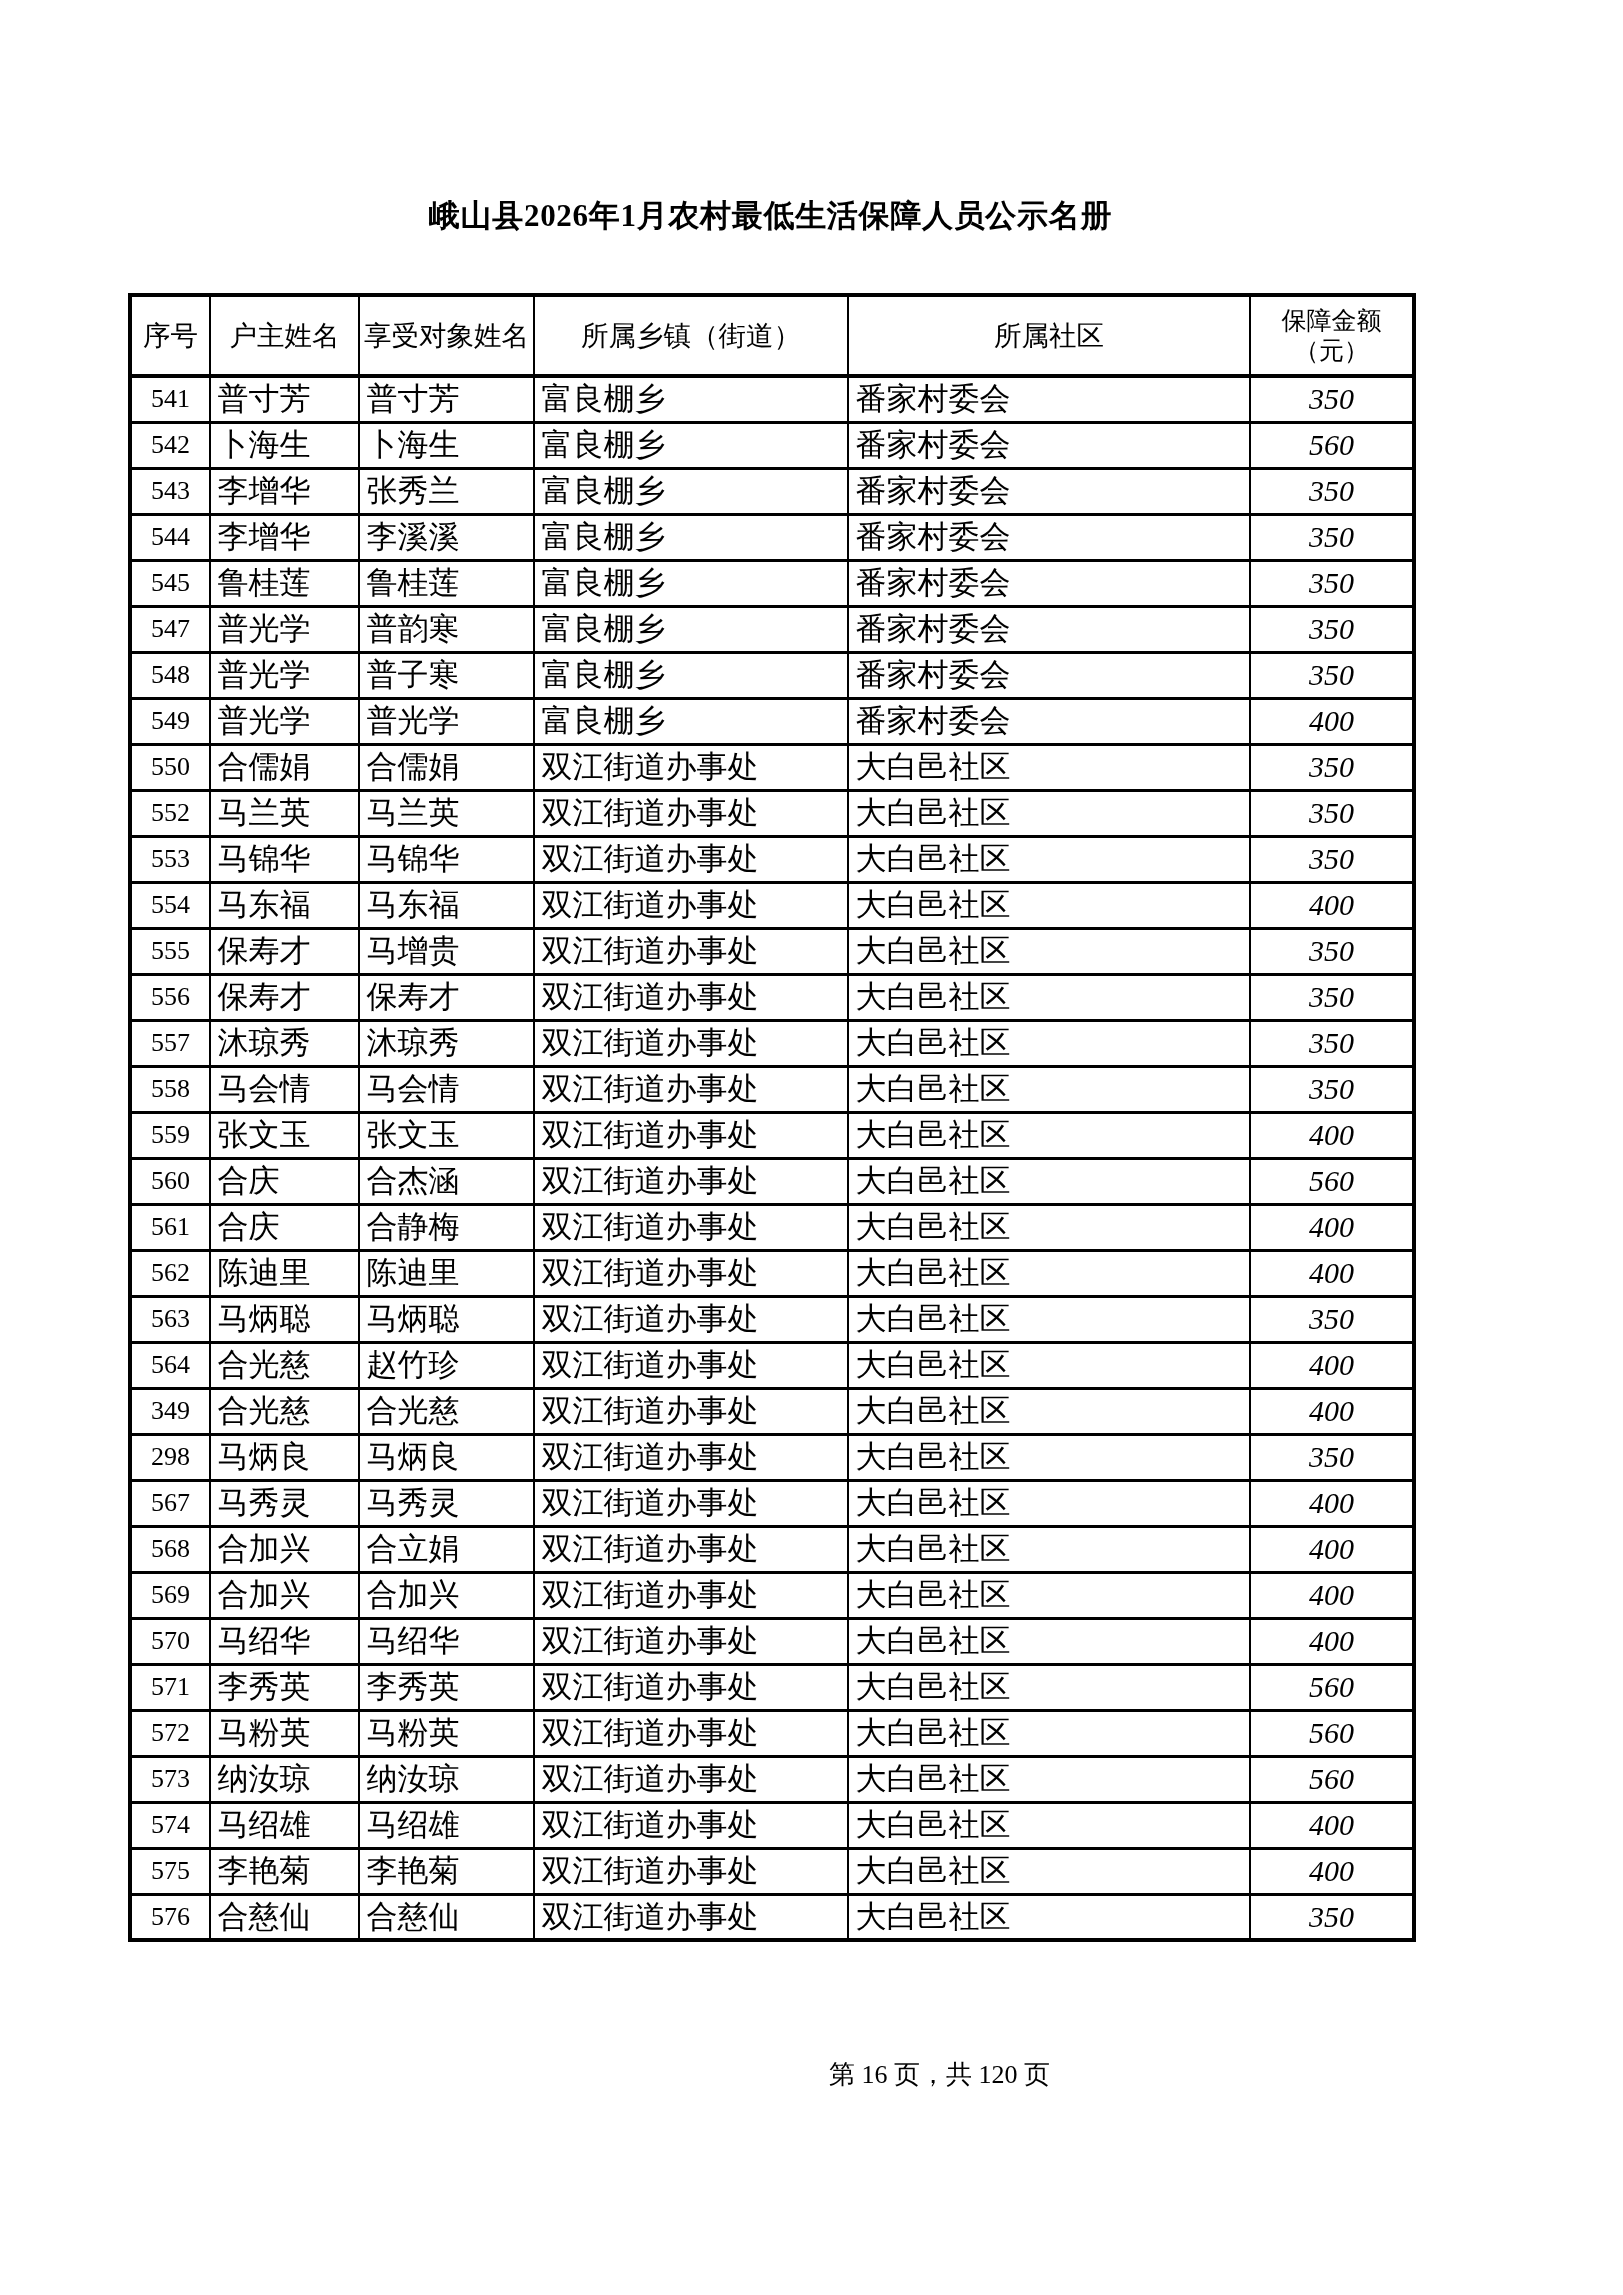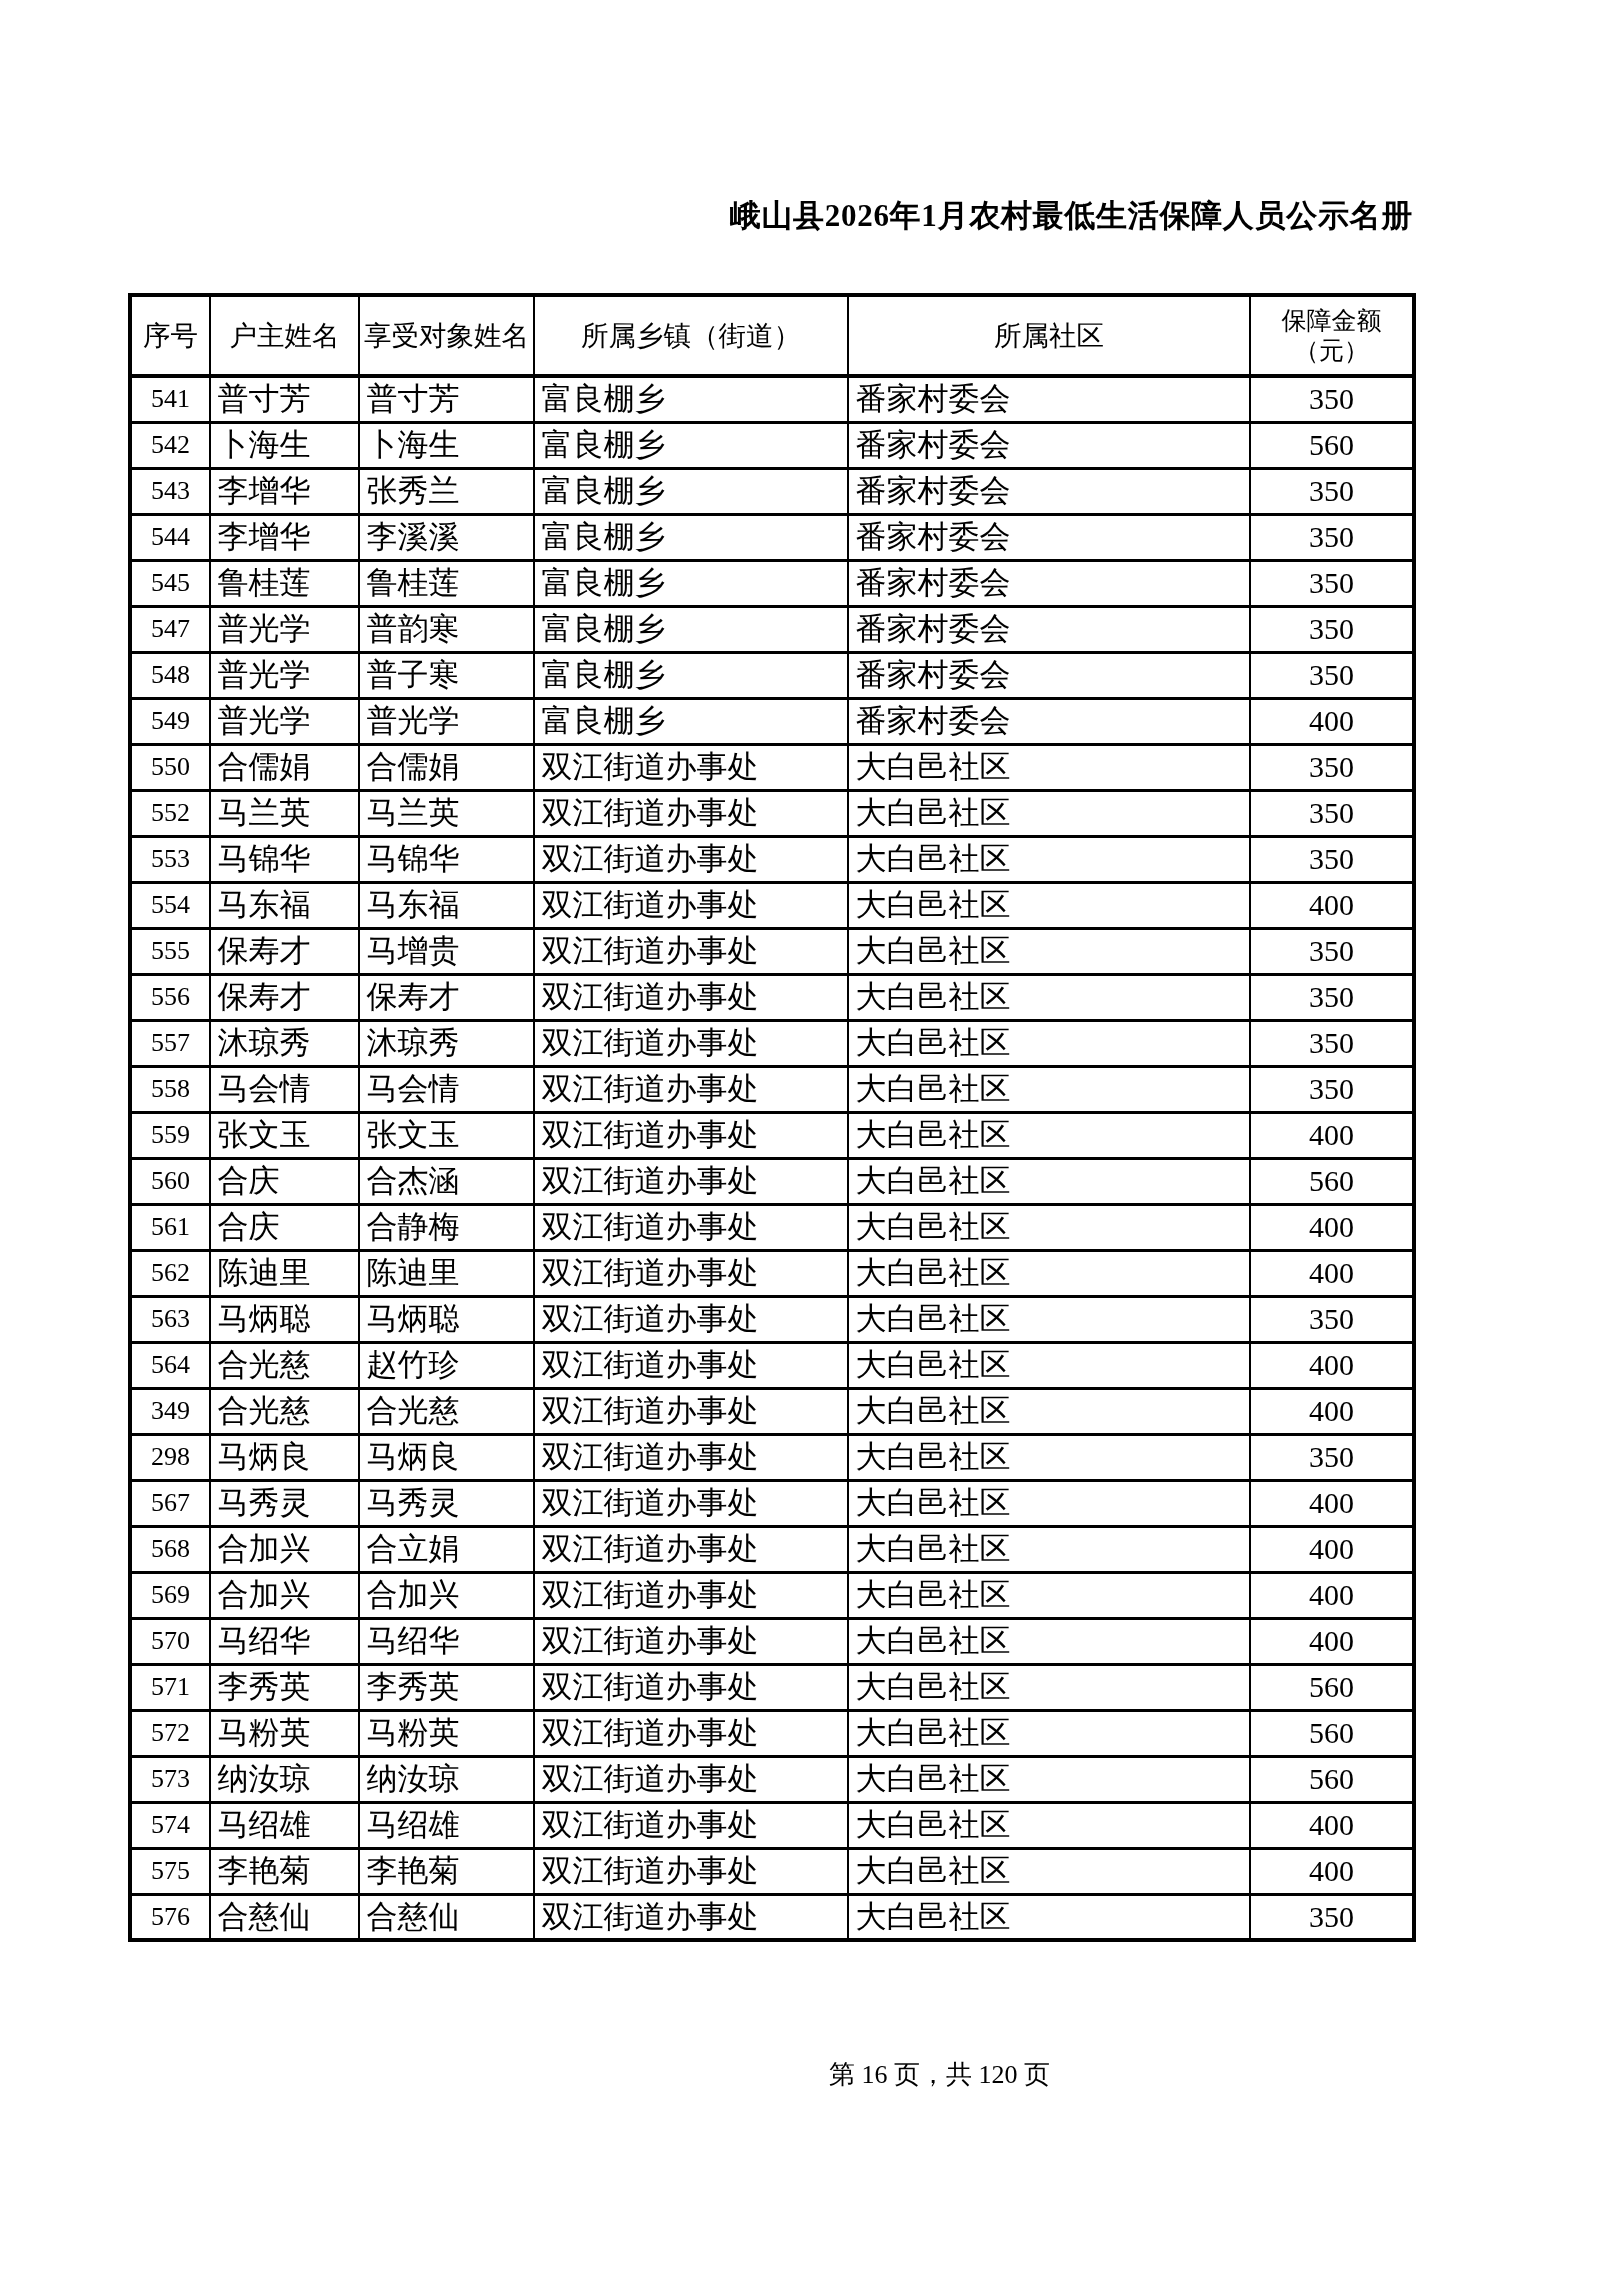--- a/index.html
+++ b/index.html
@@ -15,21 +15,21 @@
     color: #000000;
     font-family: "Liberation Serif", "DejaVu Serif", serif;
     overflow: hidden;
   }
   .content {
     margin-left: 128px;
     width: 1285px;
     padding-top: 195px;
   }
   .title {
-    text-align: right;
+    text-align: center;
     font-size: 31px;
     font-weight: bold;
     line-height: 42px;
     letter-spacing: 0.7px;
   }
   table.roster {
     border-collapse: collapse;
     table-layout: fixed;
     width: 1285px;
     margin-top: 56px;
@@ -67,20 +67,21 @@
     font-size: 26px;
     text-align: center;
   }
   .roster td.c1, .roster td.c2, .roster td.c3, .roster td.c4 {
     text-align: left;
     padding-left: 6.5px;
   }
   .roster td.c5 {
     text-align: center;
     font-size: 30px;
+    font-style: italic;
   }
   .footer {
     margin-top: 115px;
     width: 1623px;
     text-align: center;
     font-size: 26px;
   }
 </style>
 </head>
 <body>

